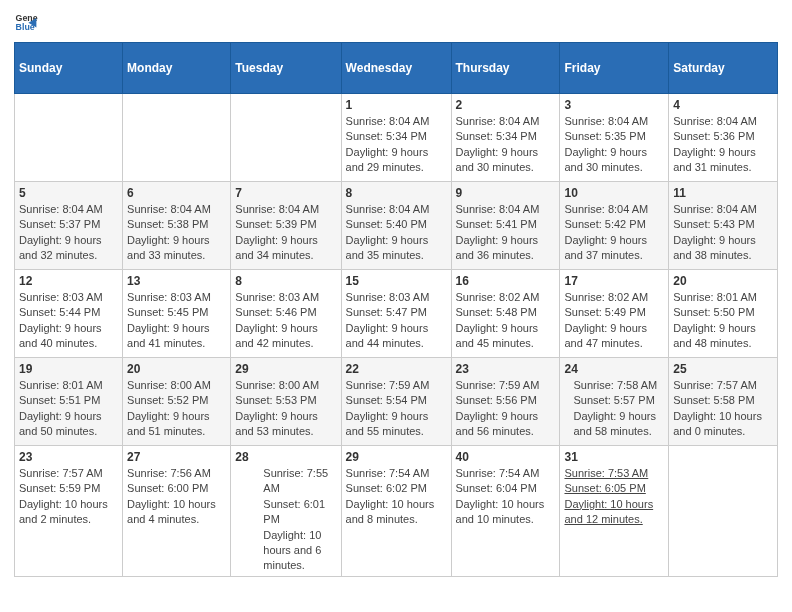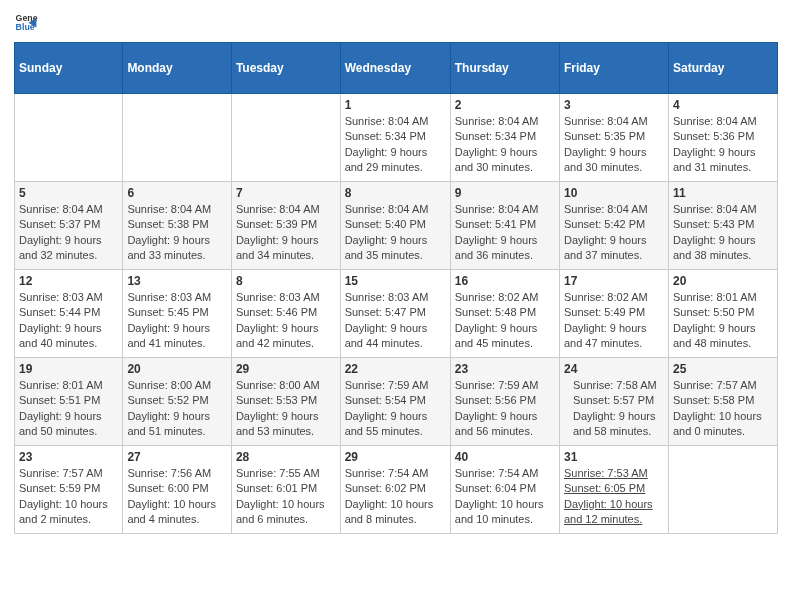--- a/index.html
+++ b/index.html
@@ -282,21 +282,21 @@
 Daylight: 10 hours and 2 minutes.</div>
           </td>
           <td>
             <div class="day-number">27</div>
             <div class="day-info" style="white-space: pre-line;">Sunrise: 7:56 AM
 Sunset: 6:00 PM
 Daylight: 10 hours and 4 minutes.</div>
           </td>
           <td>
             <div class="day-number">28</div>
-            <div class="day-info" style="white-space: pre-line;">Sunrise: 7:55 AM
+            <div class="day-info" style="white-space: pre-line; margin-left: 28px;">Sunrise: 7:55 AM
 Sunset: 6:01 PM
 Daylight: 10 hours and 6 minutes.</div>
           </td>
           <td>
             <div class="day-number">29</div>
             <div class="day-info" style="white-space: pre-line;">Sunrise: 7:54 AM
 Sunset: 6:02 PM
 Daylight: 10 hours and 8 minutes.</div>
           </td>
           <td>

